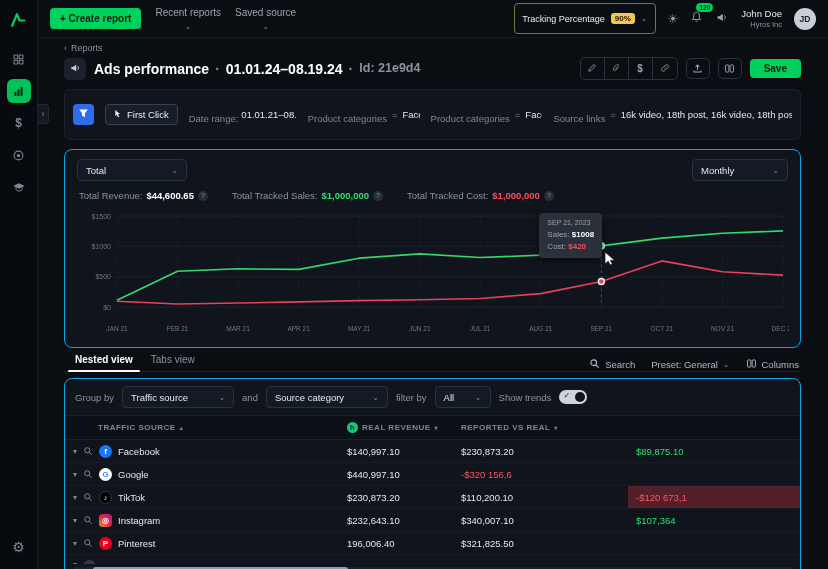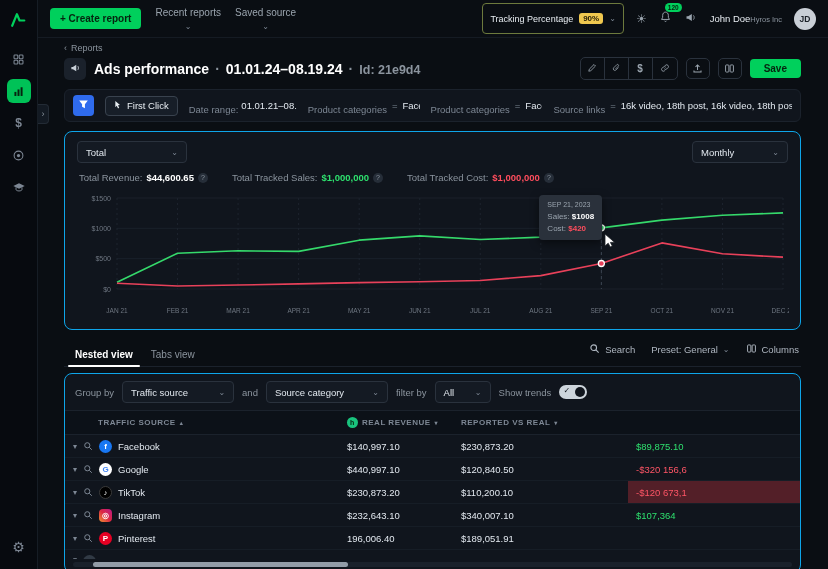--- a/index.html
+++ b/index.html
@@ -21,41 +21,41 @@
   .main { flex:1; display:flex; flex-direction:column; min-width:0; }
   .topbar { height:38px; flex-shrink:0; border-bottom:1px solid #151b23; display:flex; align-items:center; gap:14px; padding:0 12px; }
   .btn-green { background:#00d05c; color:#05240f; border:none; border-radius:4px; font-weight:bold; font-size:10px; padding:5px 10px; cursor:pointer; font-family:inherit; }
   .top-link { color:#9aa4ae; font-size:10px; display:flex; align-items:center; gap:4px; cursor:pointer;flex-direction:column; }
   .chev { font-size:8px; color:#7d8794; }
   .topbar-right { margin-left:auto; display:flex; align-items:center; gap:12px; }
   .tracking-btn { display:flex; align-items:center; gap:6px; border:1px solid #6d7a3d; border-radius:4px; padding:9px 7px; font-size:9px; color:#e8edf2; cursor:pointer; background:transparent; font-family:inherit; }
   .tracking-badge { background:#f0c84f; color:#241c04; font-weight:bold; border-radius:3px; padding:1px 4px; font-size:8px; }
   .top-ico { color:#9aa4ae; font-size:12px; position:relative; cursor:pointer; display:flex; align-items:center; }
   .bell-badge { position:absolute; top:-7px; right:-10px; background:#00d05c; color:#06230f; font-size:6.5px; font-weight:bold; border-radius:6px; padding:1px 3px; }
-  .user-block { display:flex; align-items:flex-end; line-height:1.2; }
+  .user-block { display:flex; flex-direction:column; align-items:flex-end; line-height:1.2; }
   .user-name { font-size:9.5px; color:#e8edf2; }
   .user-org { font-size:7.5px; color:#8b949e; }
   .avatar { width:22px; height:22px; border-radius:50%; background:#c9cfd6; color:#1b2128; font-size:8.5px; font-weight:bold; display:flex; align-items:center; justify-content:center; cursor:pointer; }
 
   
   .content { flex:1; padding:5px 27px 0 26px; overflow:hidden; position:relative; }
   .breadcrumb { display:flex; align-items:center; gap:4px; color:#8b949e; font-size:9px; cursor:pointer; width:fit-content; }
   .title-row { display:flex; align-items:center; gap:8px; margin-top:4px; }
   .title-icon { width:22px; height:22px; border-radius:5px; background:#1a212b; display:flex; align-items:center; justify-content:center; }
-  .page-title { font-size:14px; font-weight:bold; color:#ffffff; display:flex; gap:6px; align-items:flex-end; }
+  .page-title { font-size:14px; font-weight:bold; color:#ffffff; display:flex; gap:6px; align-items:flex-start; }
   .title-sep { color:#8b949e; }
   .title-id { color:#8b949e; font-weight:bold; font-size:12.5px; }
   .title-actions { margin-left:auto; display:flex; align-items:center; gap:8px; }
   .icon-group { display:flex; border:1px solid #2a323d; border-radius:5px; overflow:hidden; }
   .ig-btn { width:24px; height:21px; display:flex; align-items:center; justify-content:center; color:#9aa4ae; font-size:10px; border-right:1px solid #2a323d; cursor:pointer; }
   .ig-btn:last-child { border-right:none; }
   .sq-btn { width:24px; height:21px; border:1px solid #2a323d; border-radius:5px; display:flex; align-items:center; justify-content:center; color:#9aa4ae; cursor:pointer; background:transparent; }
 
   
-  .filter-bar { margin-top:9px; background:#10151d; border:1px solid #1b222c; border-radius:6px; padding:5px 8px; display:flex; align-items:center; gap:11px; font-size:9.5px; white-space:nowrap; overflow:hidden; }
+  .filter-bar { margin-top:9px; background:#10151d; border:1px solid #1b222c; border-radius:6px; padding:14px 8px; display:flex; gap:11px; font-size:9.5px; white-space:nowrap; overflow:hidden; }
   .funnel-btn { width:21px; height:21px; background:#2f6bed; border-radius:4px; display:flex; align-items:center; justify-content:center; flex-shrink:0; cursor:pointer; }
   .fc-btn { display:flex; align-items:center; gap:5px; background:#171e28; border:1px solid #39424e; border-radius:4px; padding:3px 8px; color:#e8edf2; cursor:pointer; flex-shrink:0; }
   .f-label { color:#7d8794;margin-top:8px; }
   .f-value { color:#e2e8ef; }
   .f-op { color:#7d8794; padding:0 2px; }
   .chip { display:flex; gap:3px; align-items:center; overflow:hidden; }
 
   
   .card { background:#10151d; border:1px solid #0ea5e9; border-radius:8px; }
   .chart-card { margin-top:9px; padding:9px 12px 4px; }
@@ -69,21 +69,21 @@
   .qmark { width:10px; height:10px; border-radius:50%; background:#262e39; color:#8b949e; font-size:7px; display:flex; align-items:center; justify-content:center; cursor:pointer; }
   .chart-wrap { position:relative; height:140px; margin-top:2px; }
   .chart-tooltip { position:absolute; background:#2a313b; border-radius:4px; padding:5px 8px; font-size:8px; line-height:1.5; box-shadow:0 3px 8px rgba(0,0,0,.5); z-index:6; }
   .tip-date { color:#9aa4ae; font-size:7px; }
   .tip-label { color:#9aa4ae; }
   .tip-val.white { color:#ffffff; font-weight:bold; }
   .tip-val.red { color:#ff4d5d; font-weight:bold; }
   .cursor-pointer { position:absolute; z-index:7; }
 
   
-  .view-tabs { display:flex; align-items:flex-start; margin-top:13px; border-bottom:1px solid #1b222c; padding:0 2px; }
+  .view-tabs { display:flex; align-items:flex-end; margin-top:0; border-bottom:1px solid #1b222c; padding:0 2px; }
   .tab { padding:6px 9px; font-size:10px; color:#8b949e; position:relative; cursor:pointer; }
   .tab.active { color:#ffffff; font-weight:bold; }
   .tab.active::after { content:""; position:absolute; left:2px; right:2px; bottom:-1px; height:2px; background:#ffffff; border-radius:1px; }
   .tab-actions { margin-left:auto; display:flex; align-items:center; gap:16px; font-size:9.5px; color:#aeb6c0; }
   .tab-action { display:flex; align-items:center; gap:5px; cursor:pointer; }
 
   
   .table-card { margin-top:6px; overflow:hidden; position:relative; }
   .table-controls { display:flex; align-items:center; gap:8px; padding:7px 10px; font-size:9.5px; color:#8b949e; }
   .toggle { width:28px; height:14px; border-radius:8px; background:#cdd5dc; position:relative; cursor:pointer; flex-shrink:0; }
@@ -485,21 +485,20 @@
                 <span class="mag">
                   <svg width="10" height="10" viewBox="0 0 14 14">
                     <circle cx="6" cy="6" r="3.6" fill="none" stroke="currentColor" stroke-width="1.4"></circle>
                     <line x1="8.8" y1="8.8" x2="12.3" y2="12.3" stroke="currentColor" stroke-width="1.4"></line>
                   </svg>
                 </span>
                 <span class="brand brand-google">G</span>
                 <span>Google</span>
               </div>
               <div class="td">$440,997.10</div>
-              <div class="td">$120,840.50</div>
               <div class="td td-diff negative">
                 <span>-$320 156,6</span>
               </div>
             </div>
             <div class="tr">
               <div class="td td-source">
                 <span class="caret">▾</span>
                 <span class="mag">
                   <svg width="10" height="10" viewBox="0 0 14 14">
                     <circle cx="6" cy="6" r="3.6" fill="none" stroke="currentColor" stroke-width="1.4"></circle>
@@ -539,21 +538,21 @@
                 <span class="mag">
                   <svg width="10" height="10" viewBox="0 0 14 14">
                     <circle cx="6" cy="6" r="3.6" fill="none" stroke="currentColor" stroke-width="1.4"></circle>
                     <line x1="8.8" y1="8.8" x2="12.3" y2="12.3" stroke="currentColor" stroke-width="1.4"></line>
                   </svg>
                 </span>
                 <span class="brand brand-pinterest">P</span>
                 <span>Pinterest</span>
               </div>
               <div class="td">196,006.40</div>
-              <div class="td">$189,051.91</div>
+              <div class="td">$321,825.50</div>
             </div>
           </div>
 
         <div class="tr partial">
           <div class="td td-source">
             <span class="caret">▾</span>
             <span class="ph-circle"></span>
 
           </div>
           <div class="td"></div>

